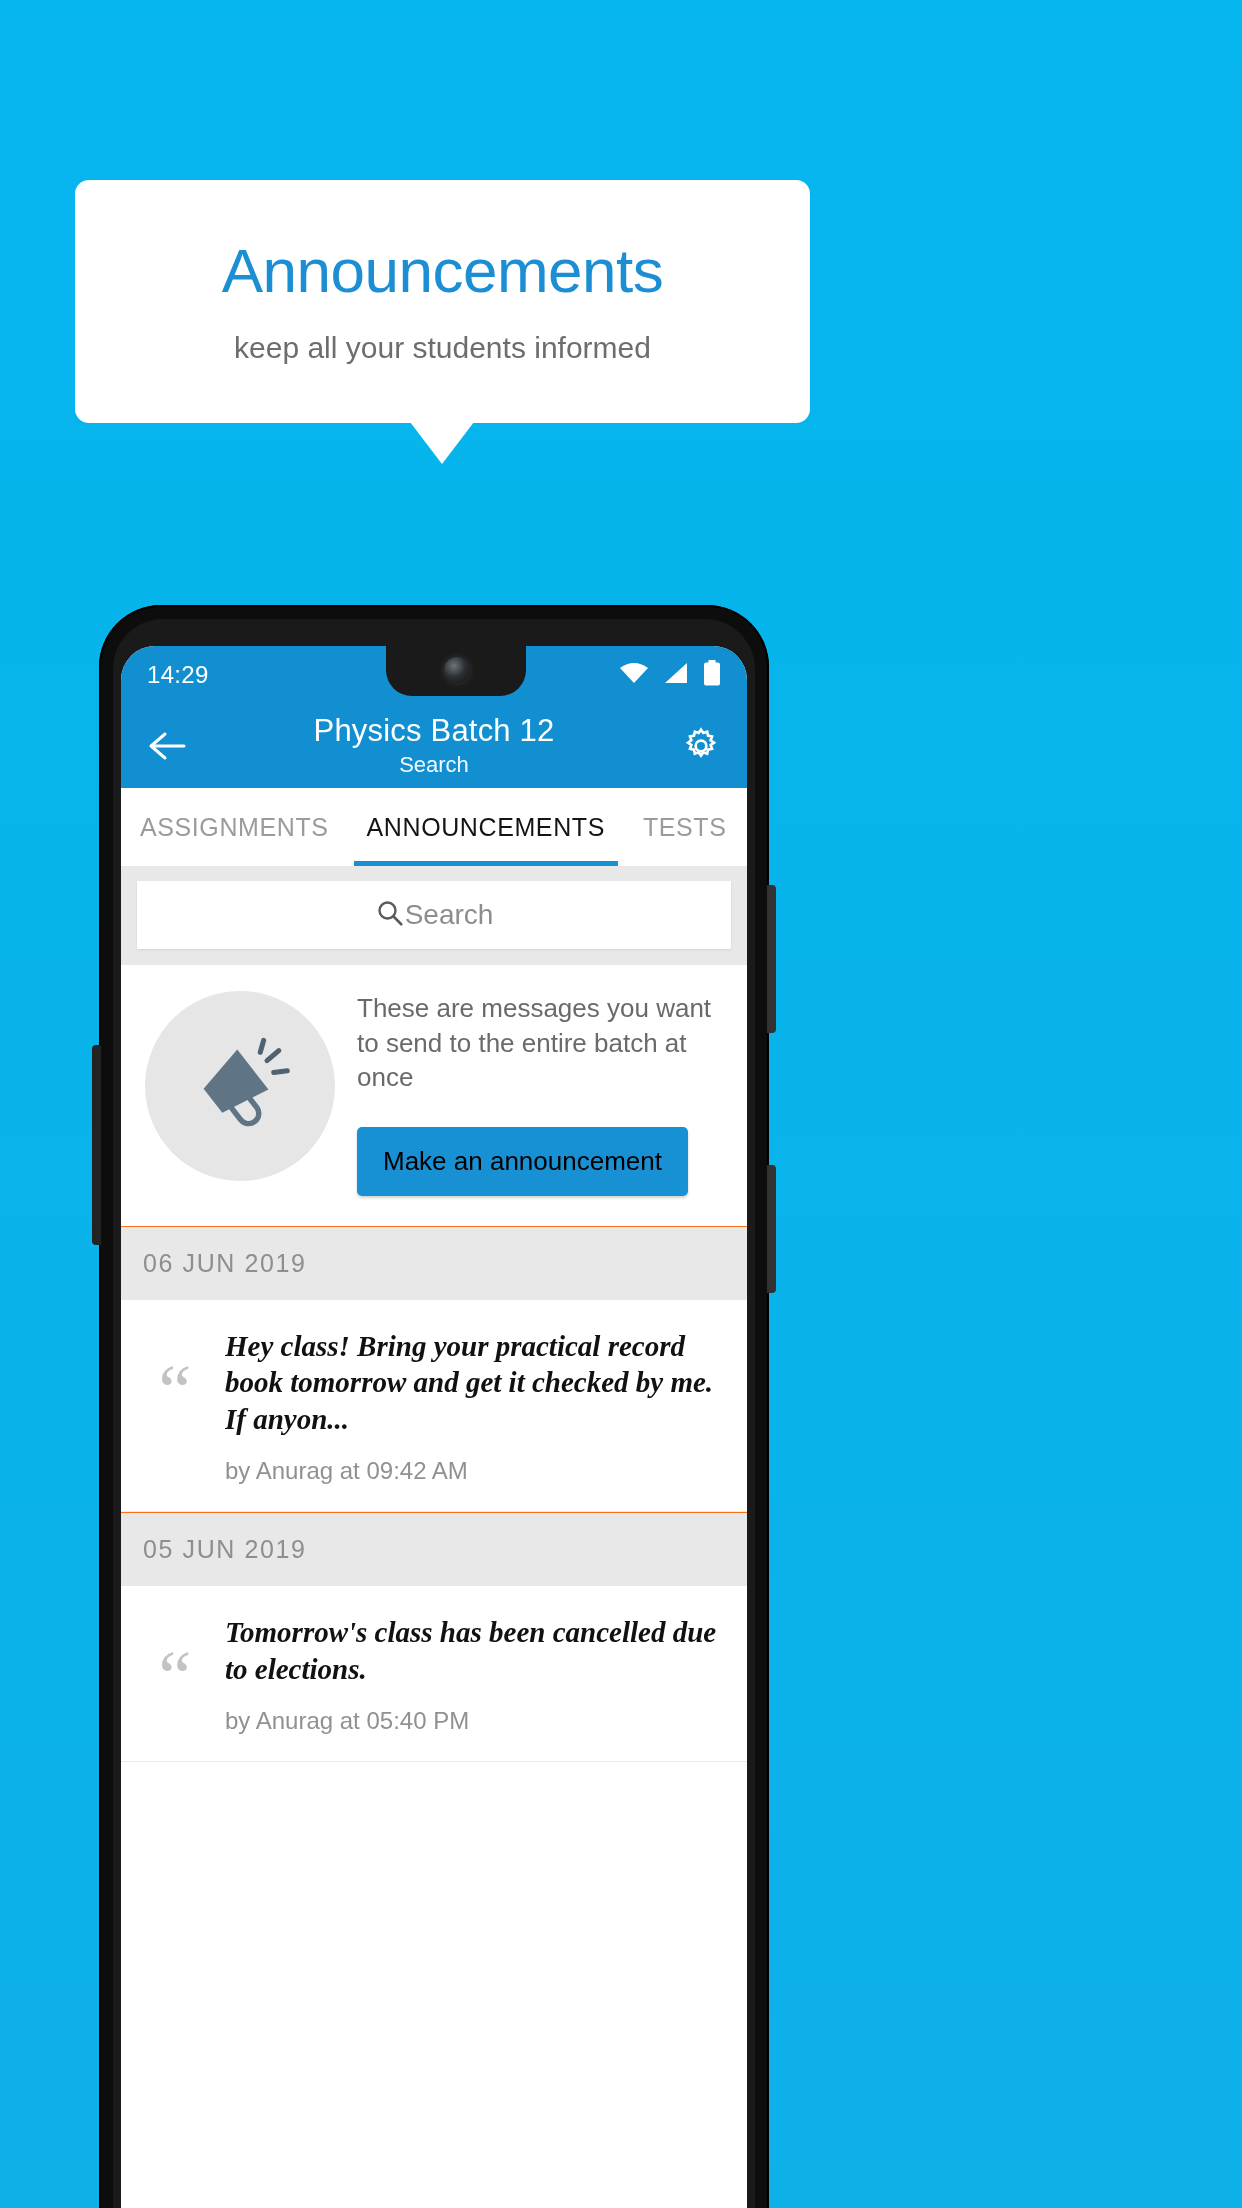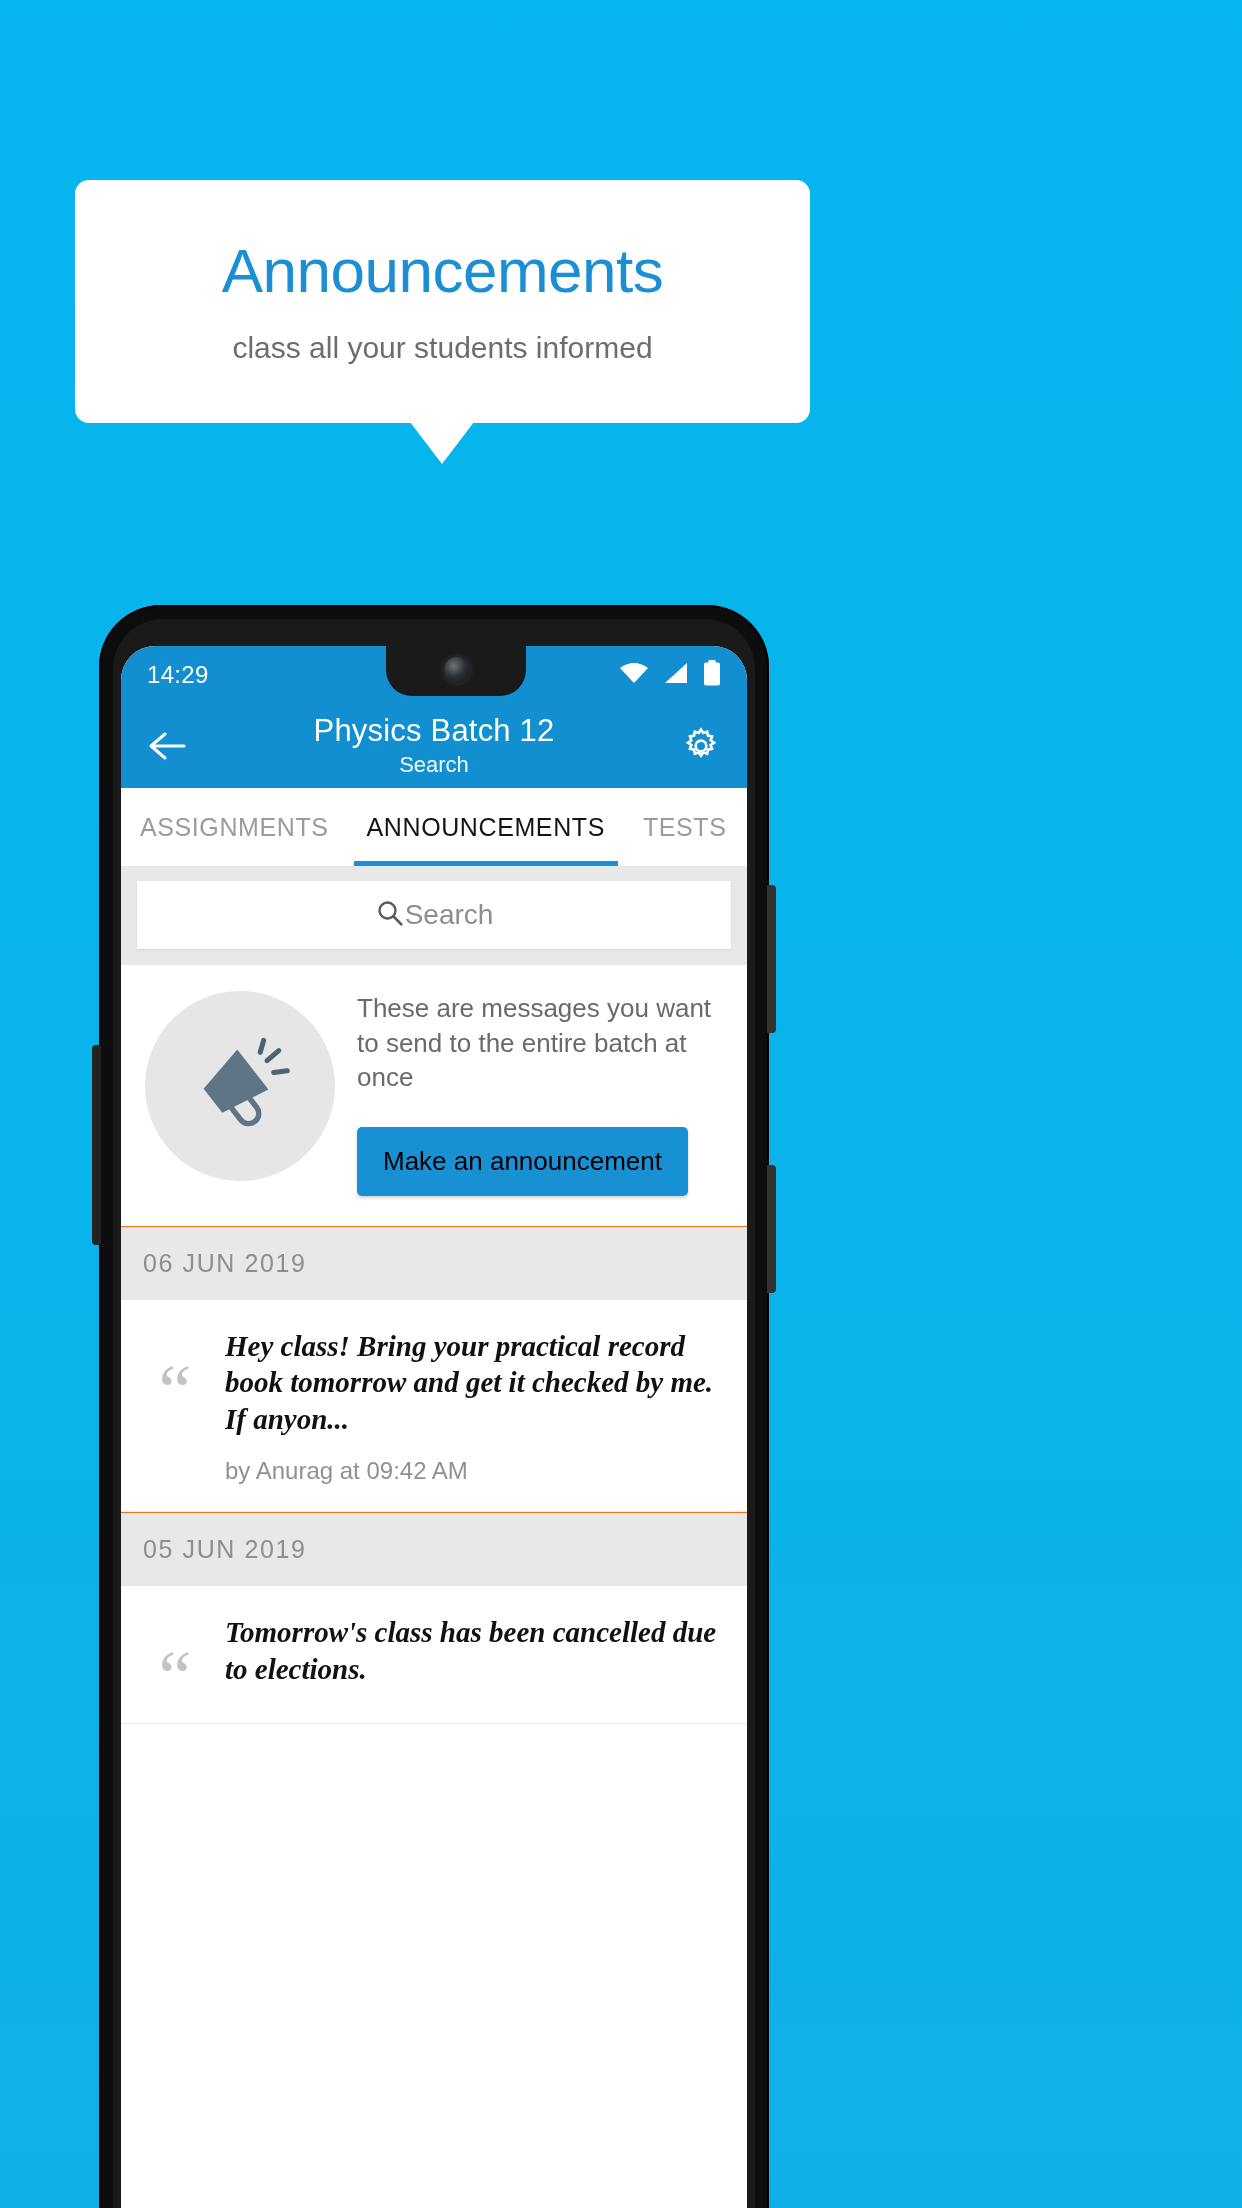--- a/index.html
+++ b/index.html
@@ -263,21 +263,21 @@
     margin-top:20px;
     color:#919191;
     font-size:24px;
   }
 </style>
 </head>
 <body>
 
 <div class="promo-card">
   <div class="promo-title">Announcements</div>
-  <div class="promo-sub">class all your students informed</div>
+  <div class="promo-sub">keep all your students informed</div>
 </div>
 <div class="promo-tail"></div>
 
 <div class="phone">
   <div class="btn-right vol"></div>
   <div class="btn-right pwr"></div>
   <div class="btn-left"></div>
 
   <div class="phone-inner-bezel"></div>
 
@@ -374,17 +374,18 @@
         <div class="ann-text wrap">Hey class! Bring your practical record book tomorrow and get it checked by me. If anyon...</div>
         <div class="ann-meta">by Anurag at 09:42 AM</div>
       </div>
     </div>
 
     <div class="date-header">05  JUN  2019</div>
     <div class="ann-item">
       <div class="quote-mark">“</div>
       <div class="ann-body">
         <div class="ann-text wrap">Tomorrow's class has been cancelled due to elections.</div>
+        <div class="ann-meta">by Anurag at 05:40 PM</div>
       </div>
     </div>
 
   </div>
 </div>
 
 </body></html>

